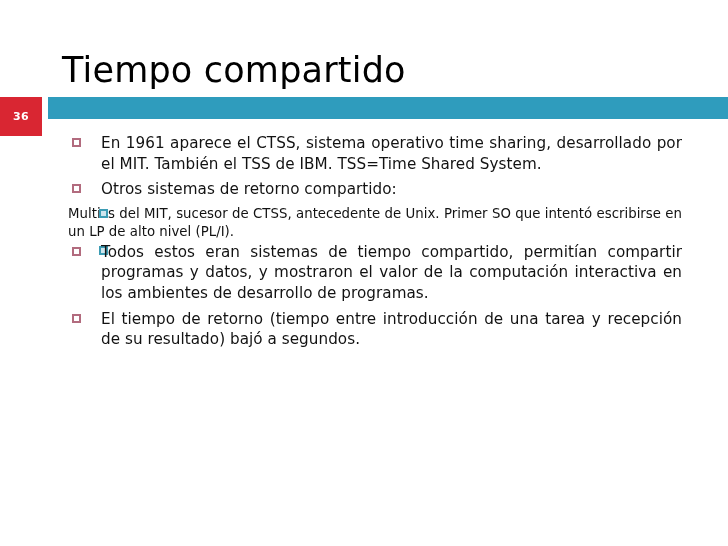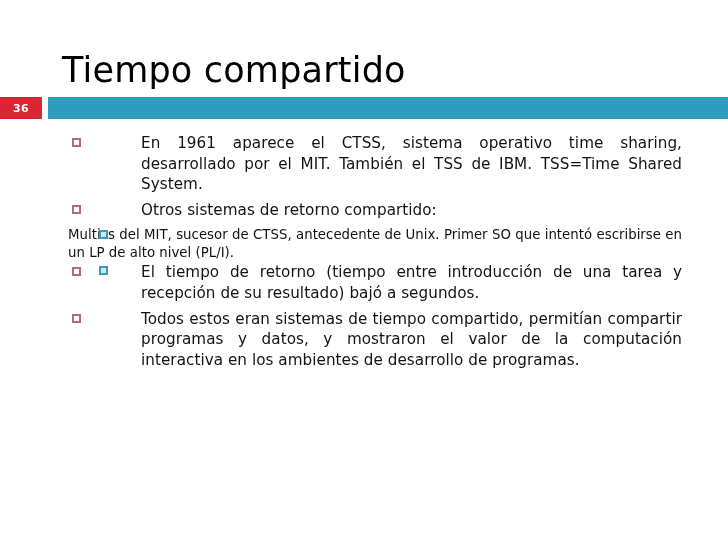--- a/index.html
+++ b/index.html
@@ -52,21 +52,21 @@
     left: 0;
     top: 97px;
     width: 728px;
     height: 22px;
   }
   .slide-number-badge {
     position: absolute;
     left: 0;
     top: 0;
     width: 42px;
-    height: 22px;
+    height: 39px;
     background: #d92632;
     color: #ffffff;
     font-family: "DejaVu Sans", sans-serif;
     font-size: 11px;
     font-weight: 700;
     display: flex;
     align-items: center;
     justify-content: center;
     letter-spacing: 0.3px;
     box-sizing: border-box;
@@ -109,21 +109,20 @@
   li.level1 .btext {
     display: block;
     font-family: "DejaVu Sans", sans-serif;
     font-size: 15.2px;
     font-weight: 400;
     color: #121212;
     line-height: 1.36;
     text-align: justify;
     text-justify: inter-word;
     letter-spacing: 0.05px;
-    margin-left: 40px;
   }
   li.level1 .marker {
     position: absolute;
     left: 72px;
     top: 5px;
     width: 9px;
     height: 9px;
     border: 2px solid #b26b7e;
     background: #ffffff;
     box-sizing: border-box;
@@ -199,26 +198,26 @@
 
       <li class="bullet level2">
         <span class="marker"></span>
         <span class="btext">Multics del MIT, sucesor de CTSS, antecedente de Unix. Primer SO que intentó escribirse en un LP de alto nivel (PL/I).</span>
       </li>
 
       <li class="bullet level2 gap-after-2">
         <span class="marker"></span>
       </li>
 
+      <li class="bullet level1 gap-after-3">
+        <span class="marker"></span>
+        <span class="btext">Todos estos eran sistemas de tiempo compartido, permitían compartir programas y datos, y mostraron el valor de la computación interactiva en los ambientes de desarrollo de programas.</span>
+      </li>
+
       <li class="bullet level1">
         <span class="marker"></span>
         <span class="btext">El tiempo de retorno (tiempo entre introducción de una tarea y recepción de su resultado) bajó a segundos.</span>
-      </li>
-
-      <li class="bullet level1 gap-after-3">
-        <span class="marker"></span>
-        <span class="btext">Todos estos eran sistemas de tiempo compartido, permitían compartir programas y datos, y mostraron el valor de la computación interactiva en los ambientes de desarrollo de programas.</span>
       </li>
 
     </ul>
   </div>
 
 </div>
 
 </body></html>

